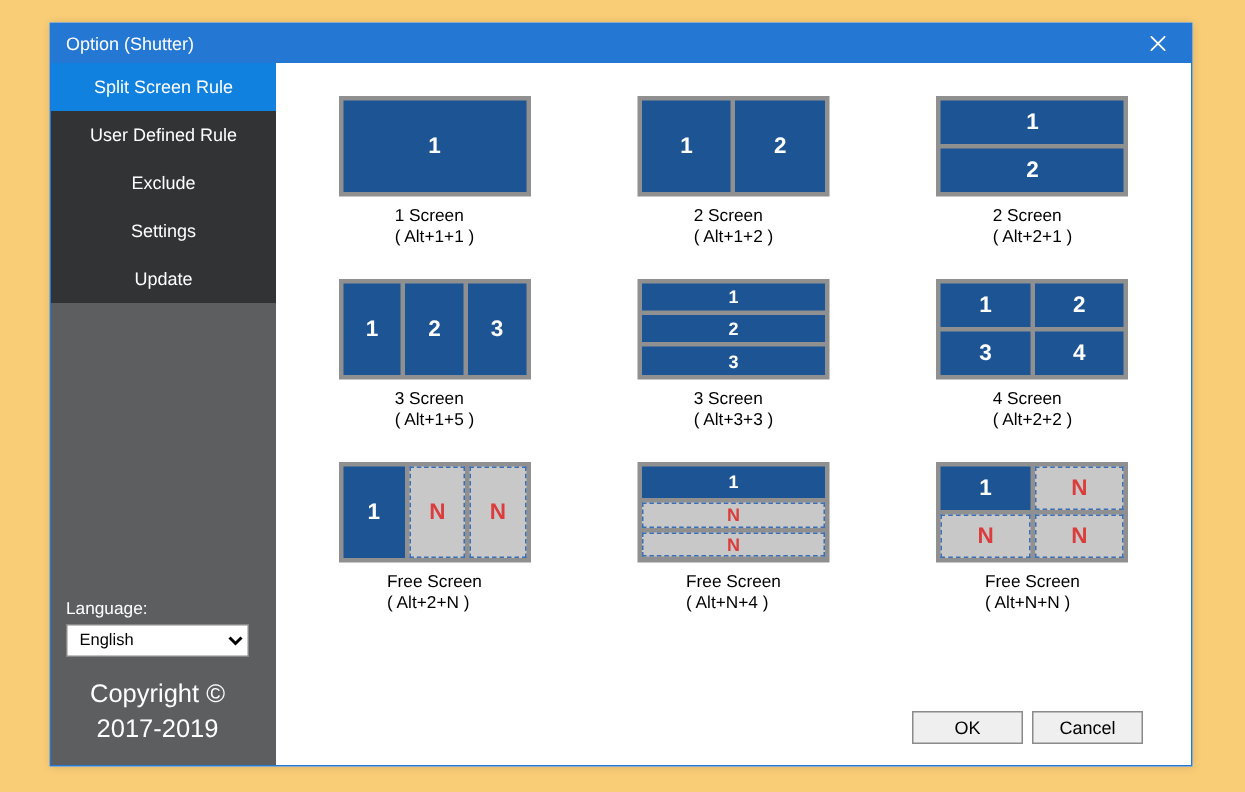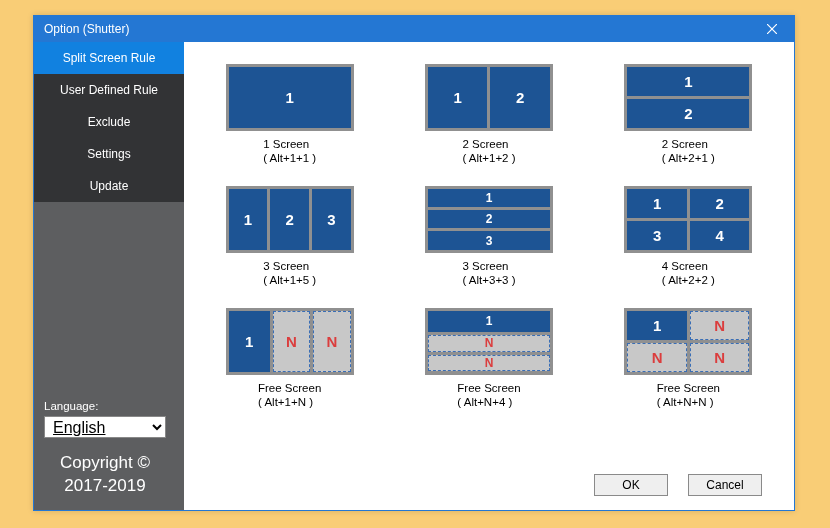--- a/index.html
+++ b/index.html
@@ -72,23 +72,22 @@
     padding: 8px 18px 12px 10px;
     color: #fff;
     font-size: 11.5px;
   }
   .lang-label { margin-bottom: 4px; display:block;}
   .lang-select {
     width: 100%;
     height: 22px;
     background: #fff;
     border: 1px solid #888;
-    font-size: 16px;
+    font-size: 11px;
     padding: 0 4px;
-    text-decoration: underline;
   }
   .copyright {
     text-align: center;
     line-height: 1.35;
     margin-top: 14px;
     font-size: 17px;
   }
   .main {
     flex: 1;
     background: #fff;
@@ -134,21 +133,21 @@
   .caption {
     font-size: 11.5px;
     line-height: 1.25;
     margin-top: 6px;
     color: #000;
   }
   .footer {
     margin-top: auto;
     display: flex;
     justify-content: flex-end;
-    gap: 20px;
+    gap: 6px;
     padding: 6px 4px 4px 0;
   }
   .btn {
     min-width: 74px;
     height: 22px;
     background: #efefef;
     border: 1px solid #8a8a8a;
     font-size: 12px;
     cursor: pointer;
     display: flex;
@@ -266,21 +265,21 @@
             </div>
           </div>
           <div class="cell">
             <div class="diagram g-alt1n">
               <div class="pane">1</div>
               <div class="pane free">N</div>
               <div class="pane free">N</div>
             </div>
             <div class="caption">
               <div>Free Screen</div>
-              <div>( Alt+1+N )</div>
+              <div>( Alt+2+N )</div>
             </div>
           </div>
           <div class="cell">
             <div class="diagram g-altn1">
               <div class="pane">1</div>
               <div class="pane free">N</div>
               <div class="pane free">N</div>
             </div>
             <div class="caption">
               <div>Free Screen</div>

